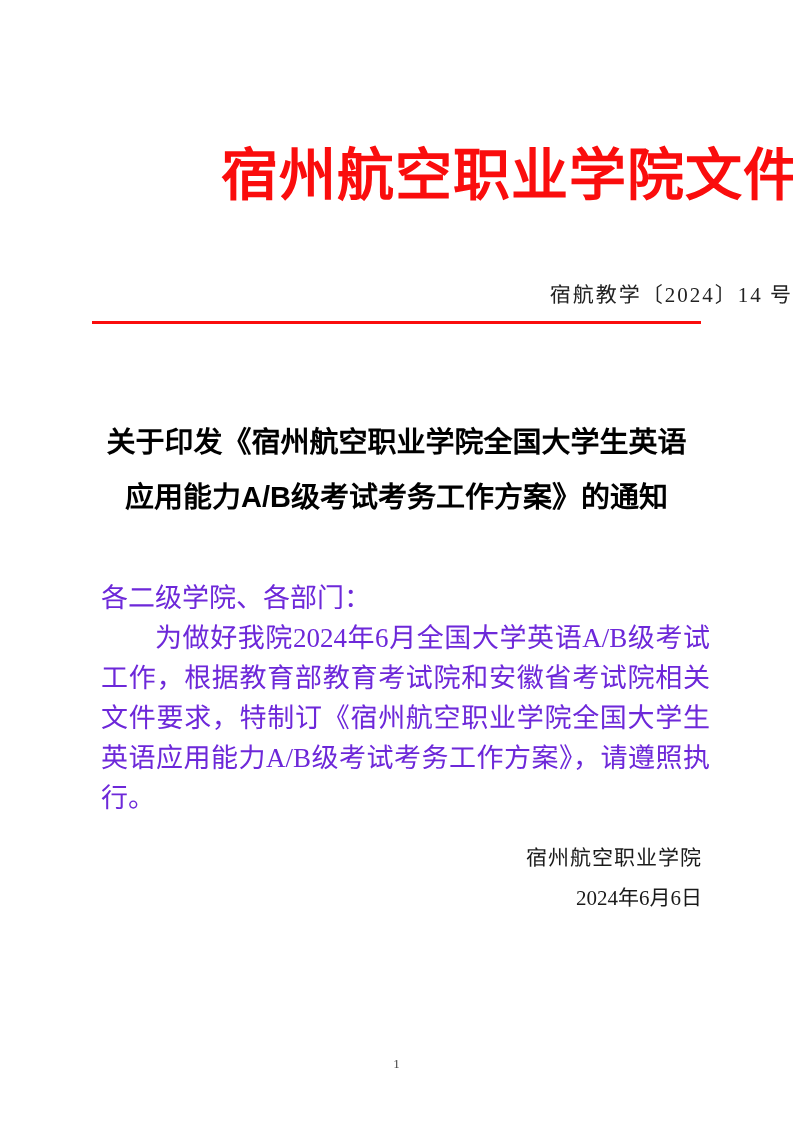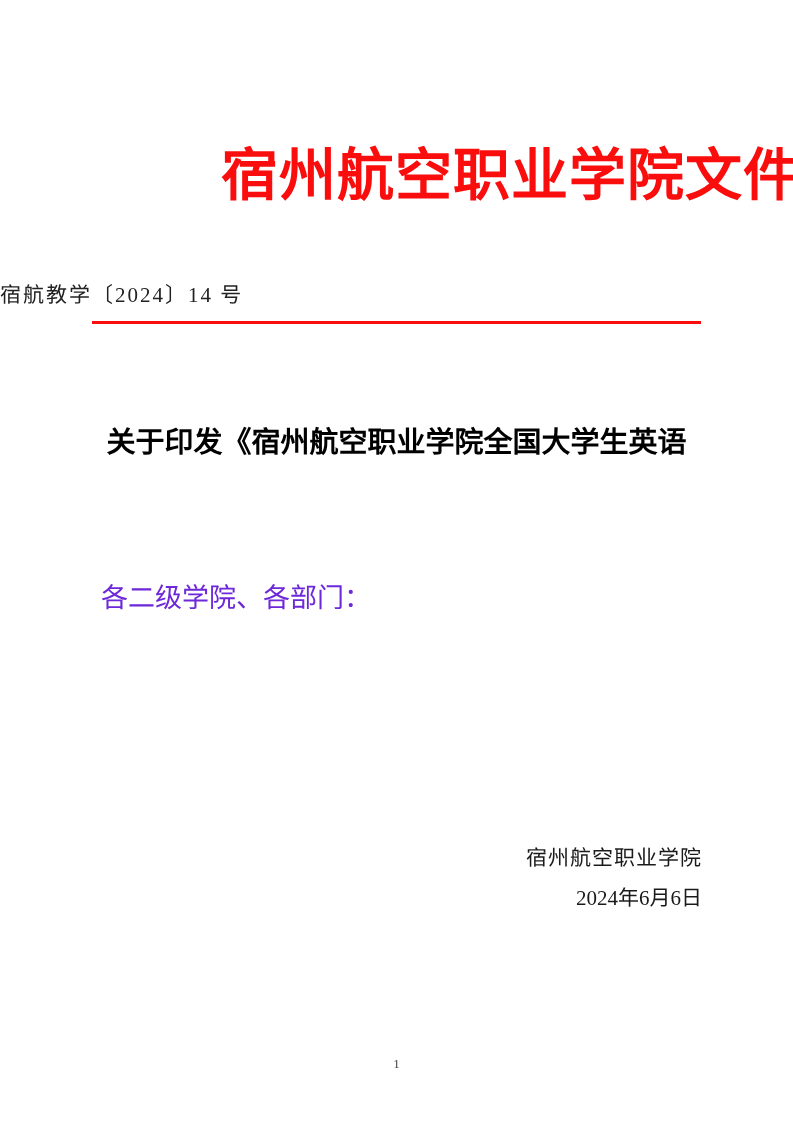--- a/index.html
+++ b/index.html
@@ -26,21 +26,21 @@
     line-height: 72px;
     letter-spacing: 1px;
     color: #fa0d0d;
     white-space: nowrap;
   }
   .doc-number {
     position: absolute;
     top: 279px;
     left: 0;
     width: 100%;
-    text-align: left;
+    text-align: right;
     font-size: 21px;
     line-height: 32px;
     letter-spacing: 2px;
     color: #222222;
   }
   .red-line {
     position: absolute;
     top: 321px;
     left: 92px;
     width: 609px;
@@ -100,24 +100,26 @@
 <div class="page">
 
   <div class="red-header" style="color: rgb(250, 13, 13);">宿州航空职业学院文件</div>
 
   <div class="doc-number">宿航教学〔2024〕14 号</div>
 
   <div class="red-line" style="background: rgb(250, 13, 13);"></div>
 
   <h1 class="notice-title">
     <span>关于印发《宿州航空职业学院全国大学生英语</span>
+    <span>应用能力A/B级考试考务工作方案》的通知</span>
   </h1>
 
   <div class="doc-body">
     <p class="salutation">各二级学院、各部门：</p>
+    <p class="paragraph">为做好我院2024年6月全国大学英语A/B级考试工作，根据教育部教育考试院和安徽省考试院相关文件要求，特制订《宿州航空职业学院全国大学生英语应用能力A/B级考试考务工作方案》，请遵照执行。</p>
   </div>
 
   <div class="signature-block">
     <div class="signer">宿州航空职业学院</div>
     <div class="date">2024年6月6日</div>
   </div>
 
   <div class="page-number">1</div>
 
 </div>

